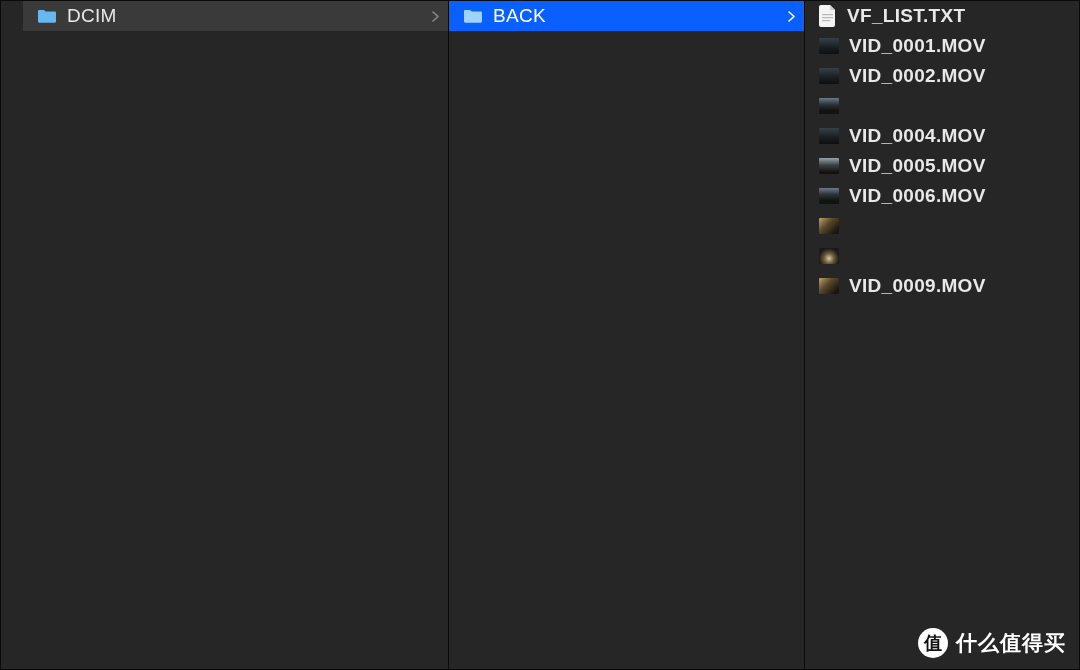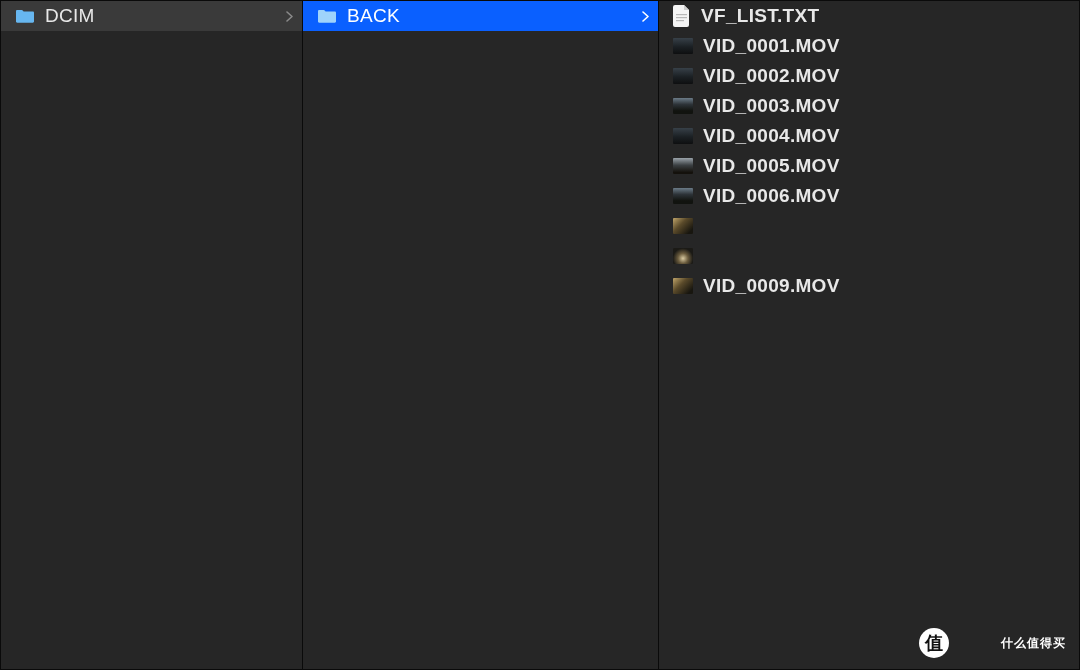--- a/index.html
+++ b/index.html
@@ -18,21 +18,21 @@
     height: 100%;
     border: 1px solid #0a0a0a;
   }
   .col {
     height: 100%;
     border-right: 1px solid #0a0a0a;
     background: #262626;
     overflow: hidden;
   }
   .col:last-child { border-right: none; font-weight: bold; }
-  .col1 { width: 302px; }
+  .col1 { width: 448px; padding-left: 22px; }
   .col2 { width: 356px; }
   .col3 { flex: 1; }
   .row {
     display: flex;
     align-items: center;
     height: 30px;
     padding-left: 14px;
     padding-right: 8px;
     cursor: default;
     user-select: none;
@@ -63,21 +63,21 @@
     z-index: 50;
   }
   .watermark .badge {
     width: 30px; height: 30px;
     border-radius: 50%;
     background: #ffffff;
     color: #111;
     display:flex; align-items:center; justify-content:center;
     font-size: 18px; font-weight: 700;
   }
-  .watermark .txt { font-size: 12px; letter-spacing: 1px; margin-left: 44px; }
+  .watermark .txt { font-size: 21px; letter-spacing: 1px; }
 </style>
 </head>
 <body>
 
 <div class="columns">
   <div class="col col1" id="col1">
       <div class="row selected-dim">
         <span class="folder-icon">
           <svg width="20" height="16" viewBox="0 0 20 16">
             <path d="M1 3.2C1 2.5 1.5 2 2.2 2h4.4c.5 0 .9.2 1.2.6l.8 1H17.8c.7 0 1.2.5 1.2 1.2v8.8c0 .7-.5 1.2-1.2 1.2H2.2C1.5 14.8 1 14.3 1 13.6V3.2z" fill="#67b7f0"></path>
@@ -128,21 +128,20 @@
       <div class="row">
         <span class="thumb">
           <span class="grad1"></span>
         </span>
         <span class="label">VID_0002.MOV</span>
       </div>
       <div class="row">
         <span class="thumb">
           <span class="grad3"></span>
         </span>
-        <span class="label">VID_0003.MOV</span>
       </div>
       <div class="row">
         <span class="thumb">
           <span class="grad1"></span>
         </span>
         <span class="label">VID_0004.MOV</span>
       </div>
       <div class="row">
         <span class="thumb">
           <span class="grad5"></span>

